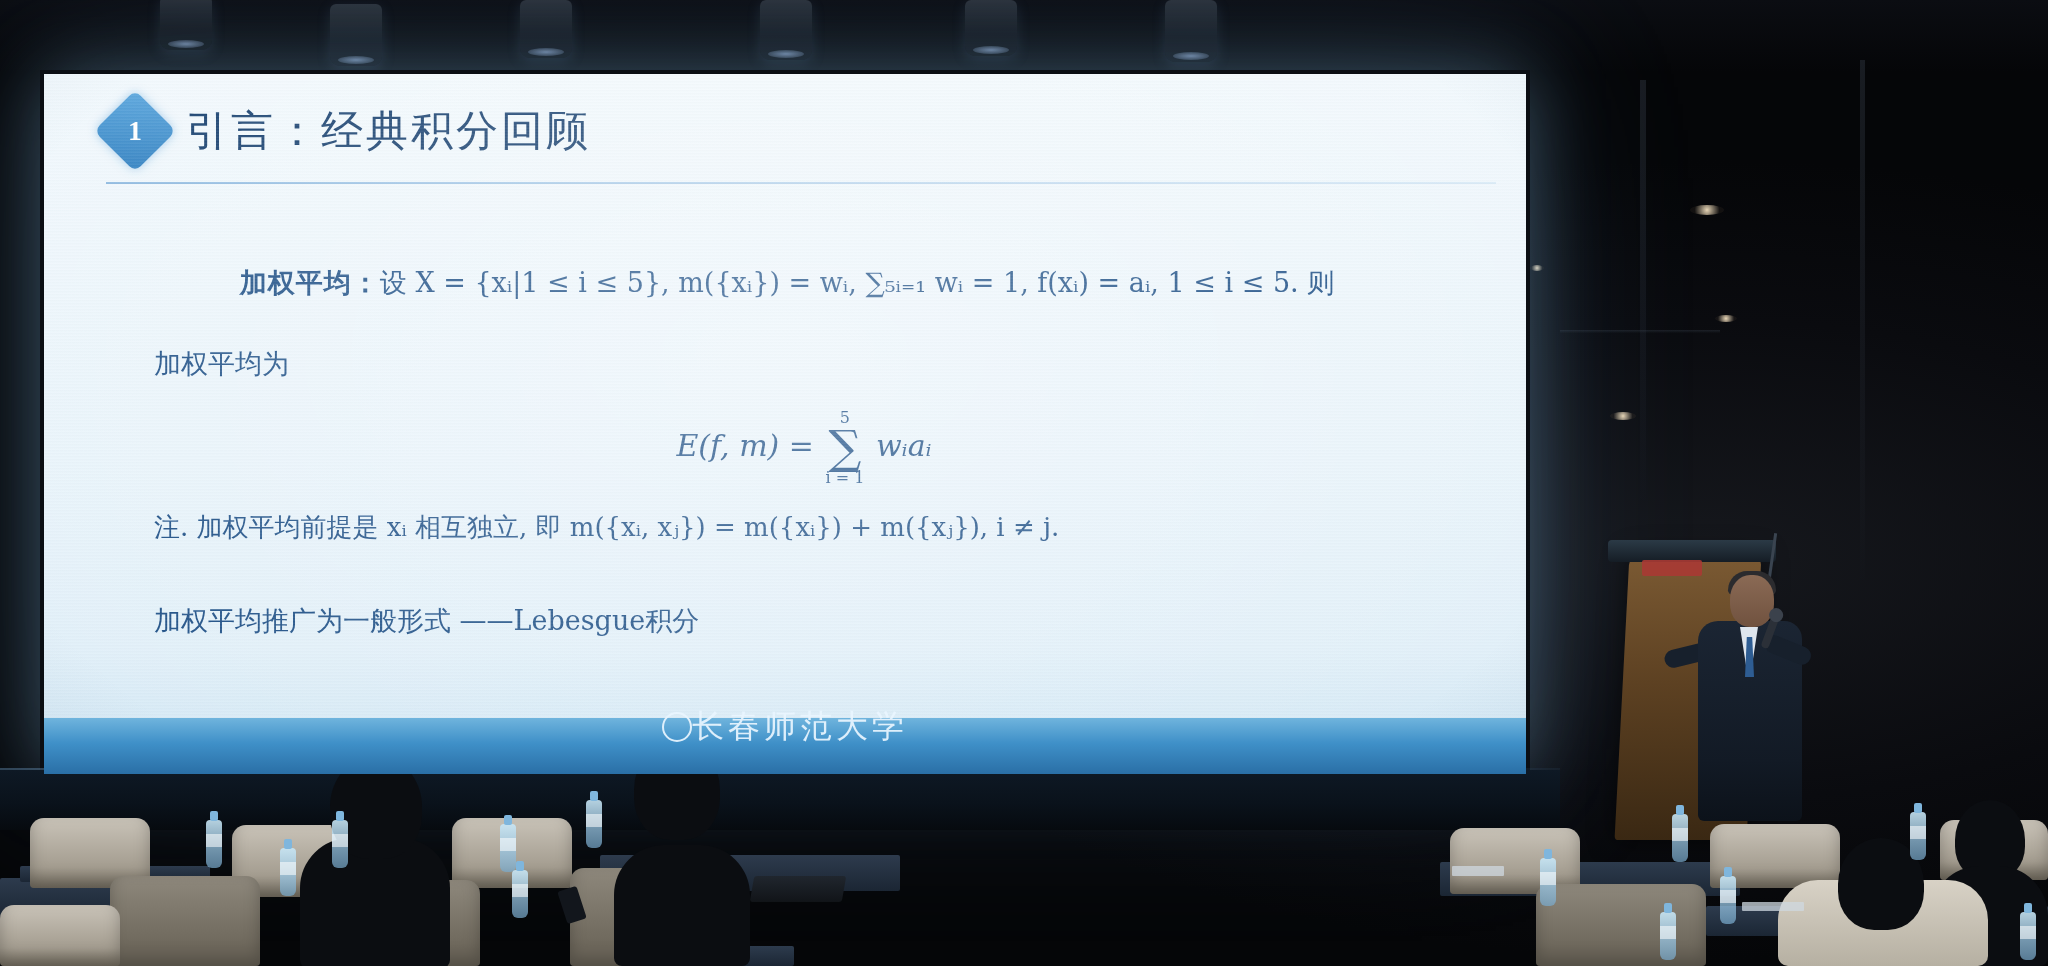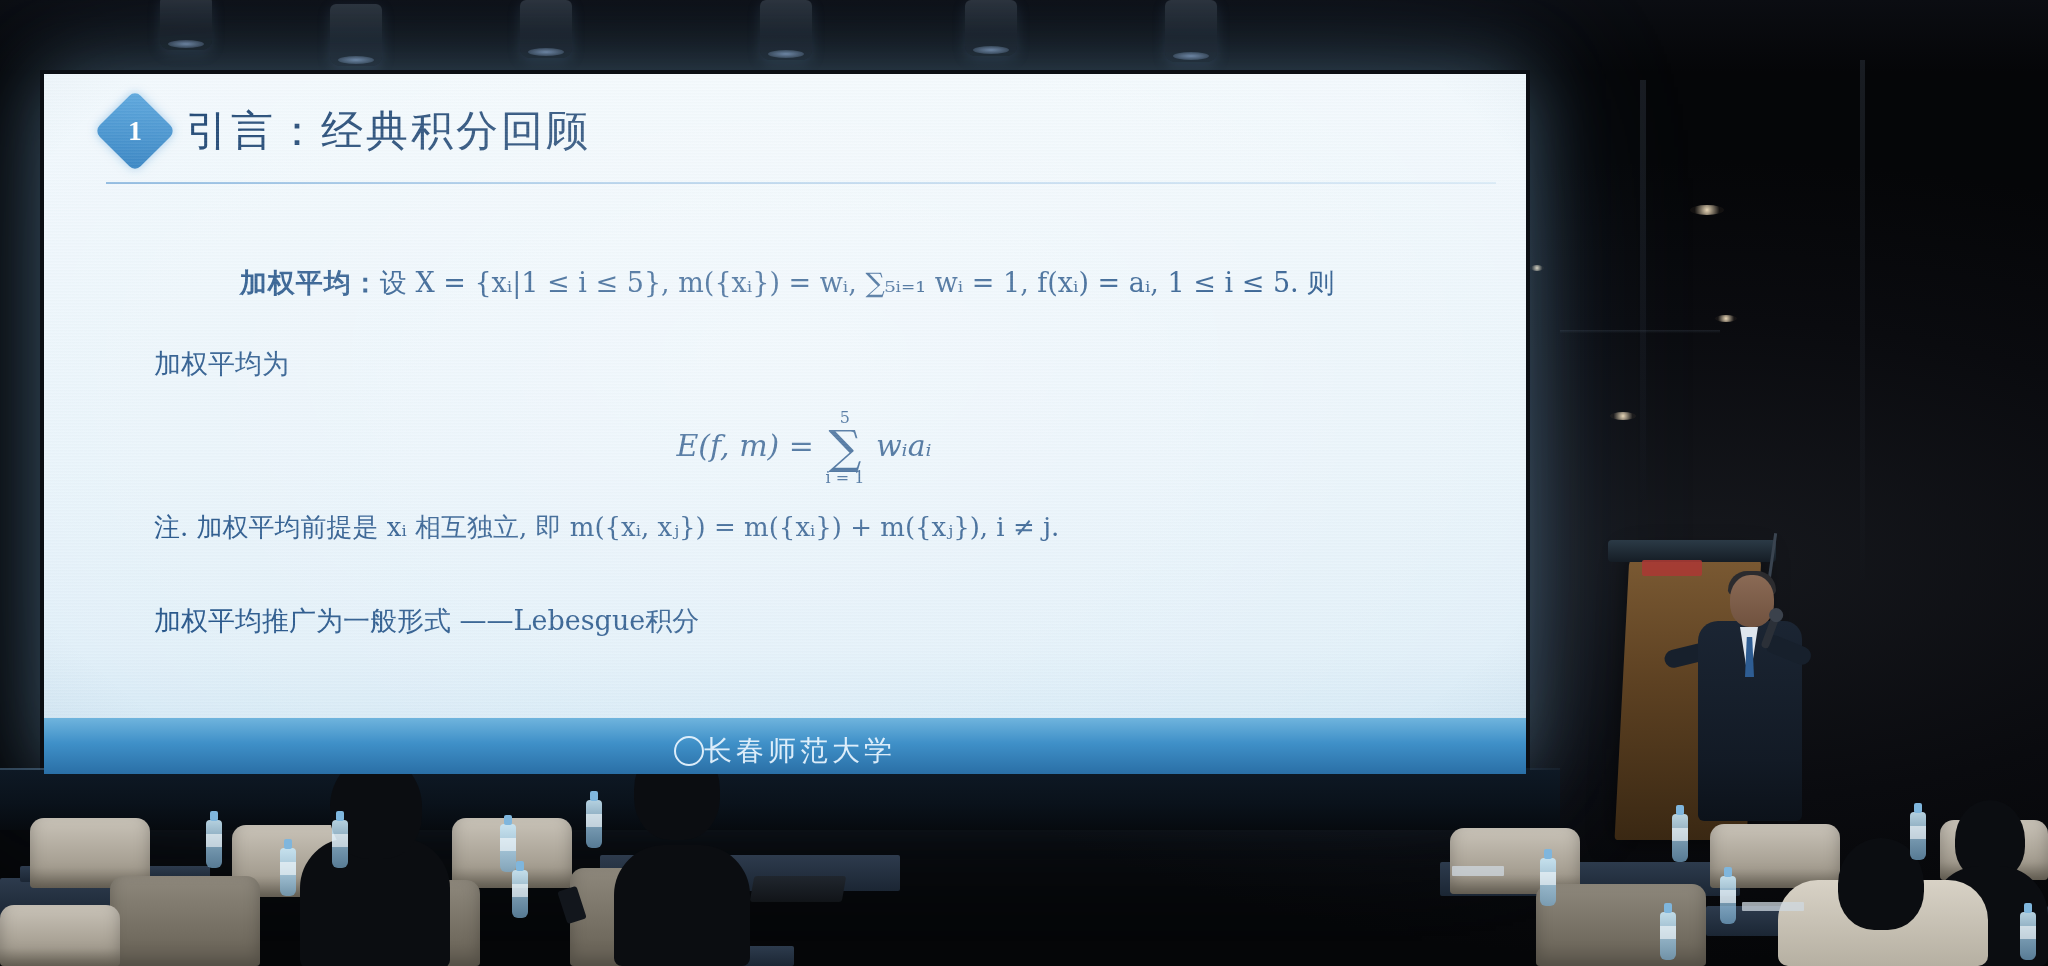--- a/index.html
+++ b/index.html
@@ -191,28 +191,28 @@
     position: absolute;
     left: 0; bottom: 0;
     width: 100%;
     height: 56px;
     background: linear-gradient(180deg, #6fb4dd 0%, #3f90c8 45%, #2a6fa6 100%);
     z-index: 8;
   }
   .uni-mark {
     position: absolute;
     left: 50%;
-    bottom: 4px;
+    bottom: 25px;
     transform: translateX(-50%);
     display: flex;
     align-items: center;
     gap: 0;
     color: #eaf6ff;
     font-family: "DejaVu Serif", "Liberation Serif", serif;
-    font-size: 28px;
+    font-size: 32px;
     letter-spacing: 4px;
     opacity: 0.92;
     z-index: 9;
     white-space: nowrap;
   }
   .uni-seal {
     width: 26px; height: 26px;
     border: 2px solid #eaf6ff;
     border-radius: 50%;
     display: inline-block;

